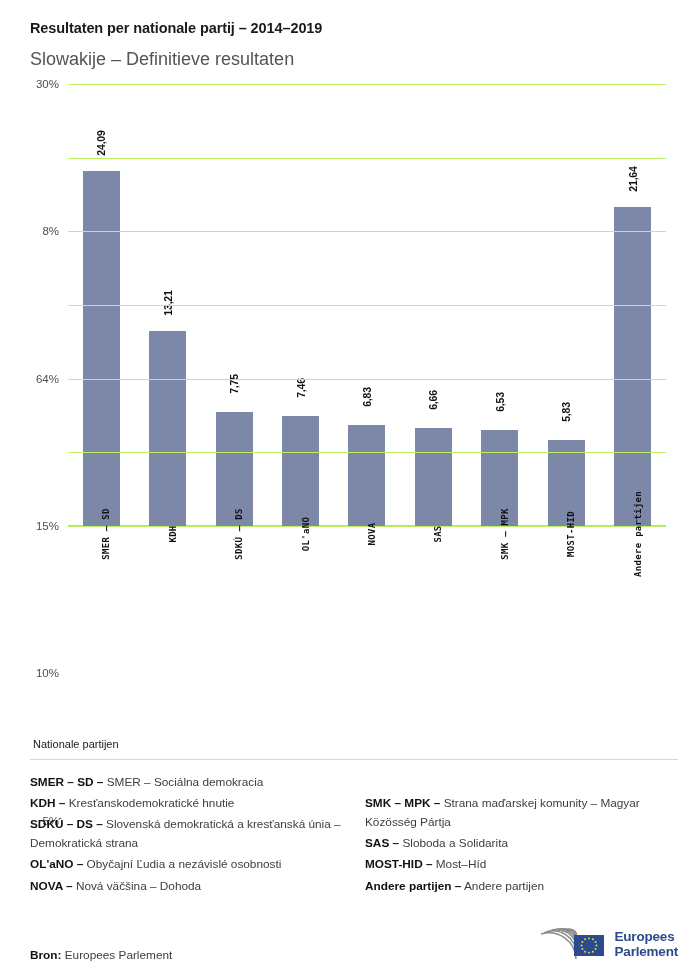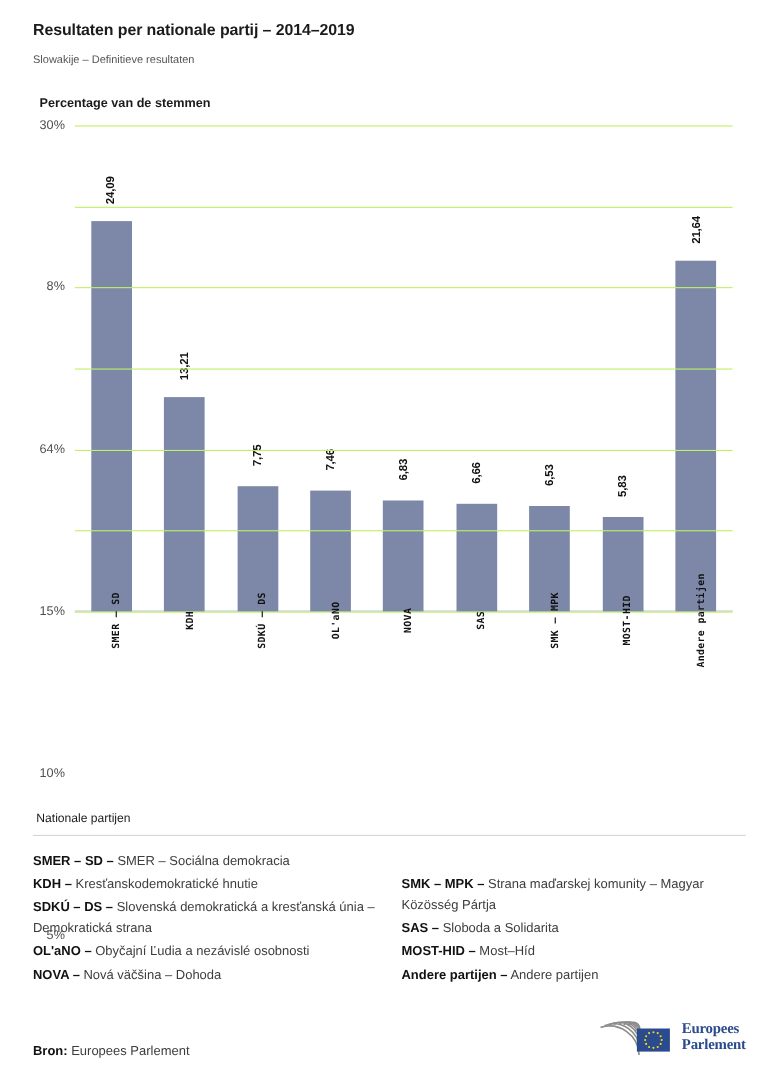--- a/index.html
+++ b/index.html
@@ -21,21 +21,21 @@
     padding: 20px 30px 0 30px;
   }
   .chart-title {
     font-size: 14.5px;
     font-weight: bold;
     color: #1b1b1b;
     letter-spacing: -0.1px;
     margin: 0;
   }
   .chart-subtitle {
-    font-size: 10px;
+    font-size: 18px;
     font-weight: normal;
     color: #545454;
     margin: 13px 0 0 0;
   }
   .axis-title {
     font-size: 11.5px;
     font-weight: bold;
     color: #1b1b1b;
     margin: 28px 0 0 6px;
   }
@@ -186,39 +186,37 @@
     font-size: 11.8px;
     color: #3d3d3d;
   }
   .source .lab {
     font-weight: bold;
     color: #111111;
     margin-top: 16px;
   }
   .ep-logo {
     display: flex;
-    align-items: flex-start;
+    align-items: center;
     gap: 7px;
-    font-family: Liberation Serif, serif;
   }
   .ep-wordmark {
     font-size: 13.5px;
     font-weight: bold;
     color: #2a4b8d;
     line-height: 1.08;
     letter-spacing: -0.2px;
   }
 </style>
 </head>
 <body>
 
 <div class="header">
   <h1 class="chart-title">Resultaten per nationale partij – 2014–2019</h1>
   <h2 class="chart-subtitle">Slowakije – Definitieve resultaten</h2>
-  <div class="axis-title">Percentage van de stemmen</div>
 </div>
 
 <div class="chart-wrap">
   <div class="plot" id="plot">
     <div class="baseline"></div>
     <div class="bars" id="bars">
         <div class="bar-slot">
           <div class="bar" title="SMER – SD: 24,09" style="height: 354.926px; background: rgb(125, 135, 168);"></div>
           <div class="bar-value" style="bottom: 376.926px;">24,09</div>
         </div>

